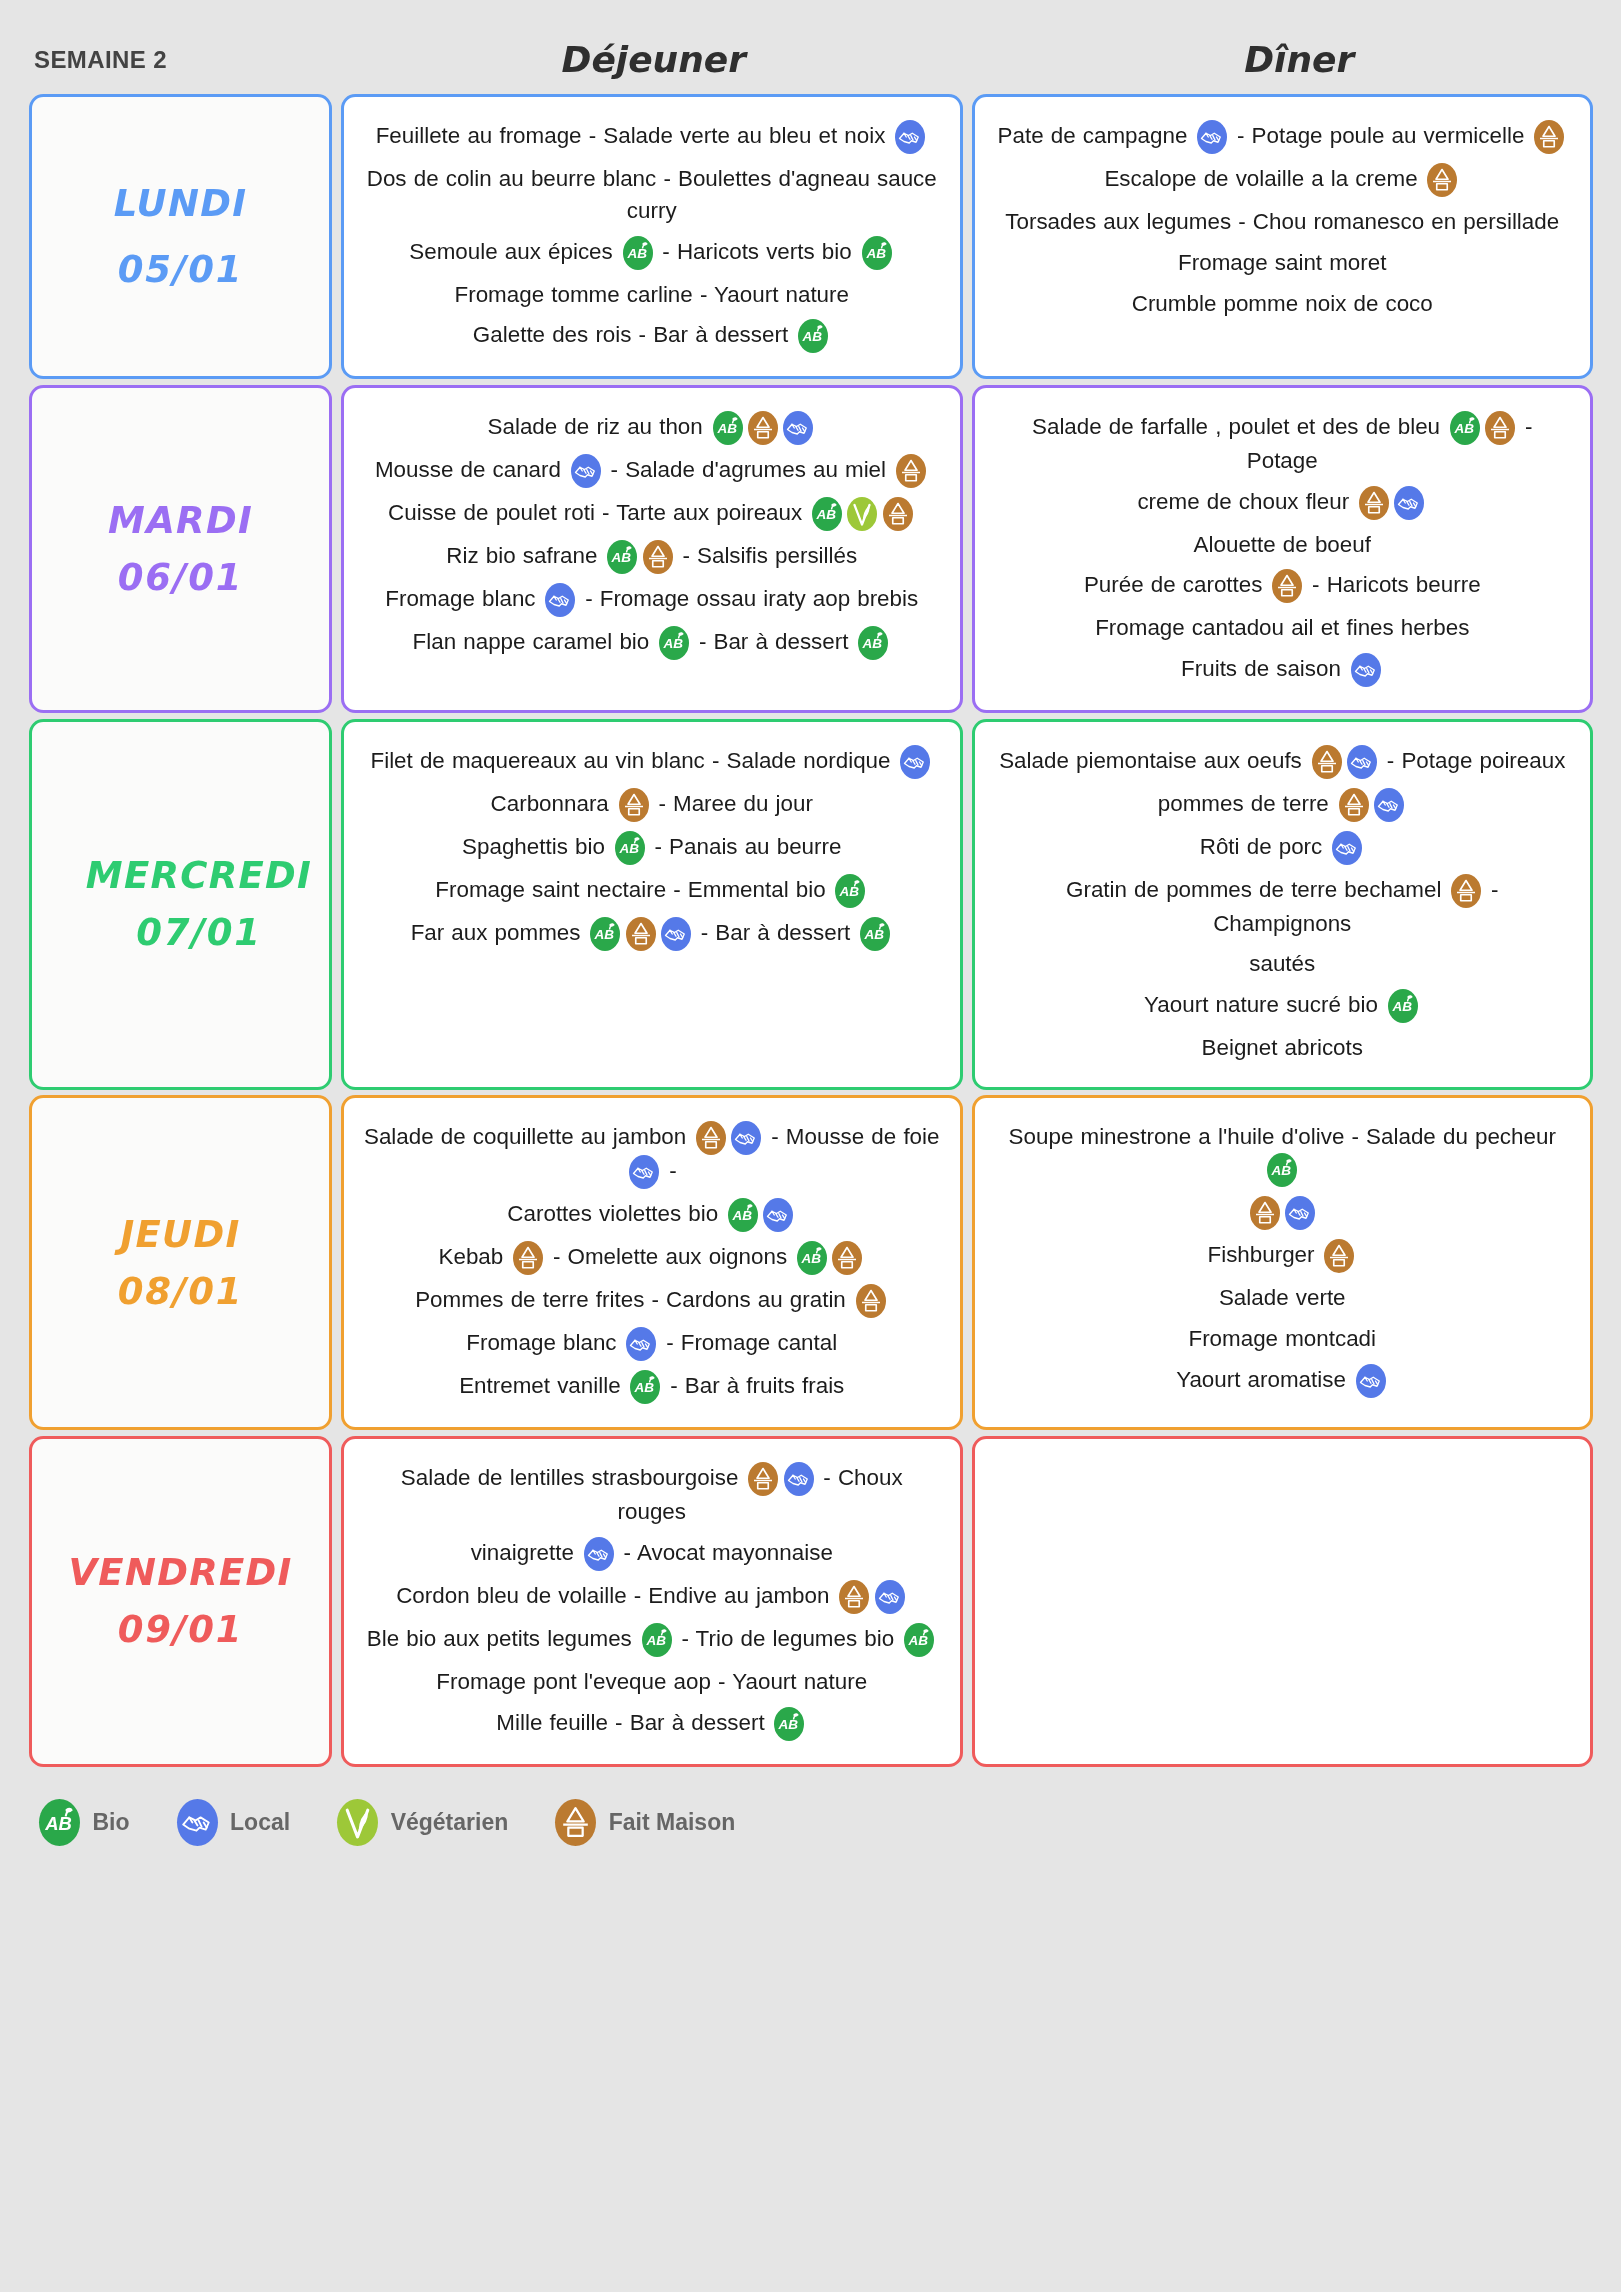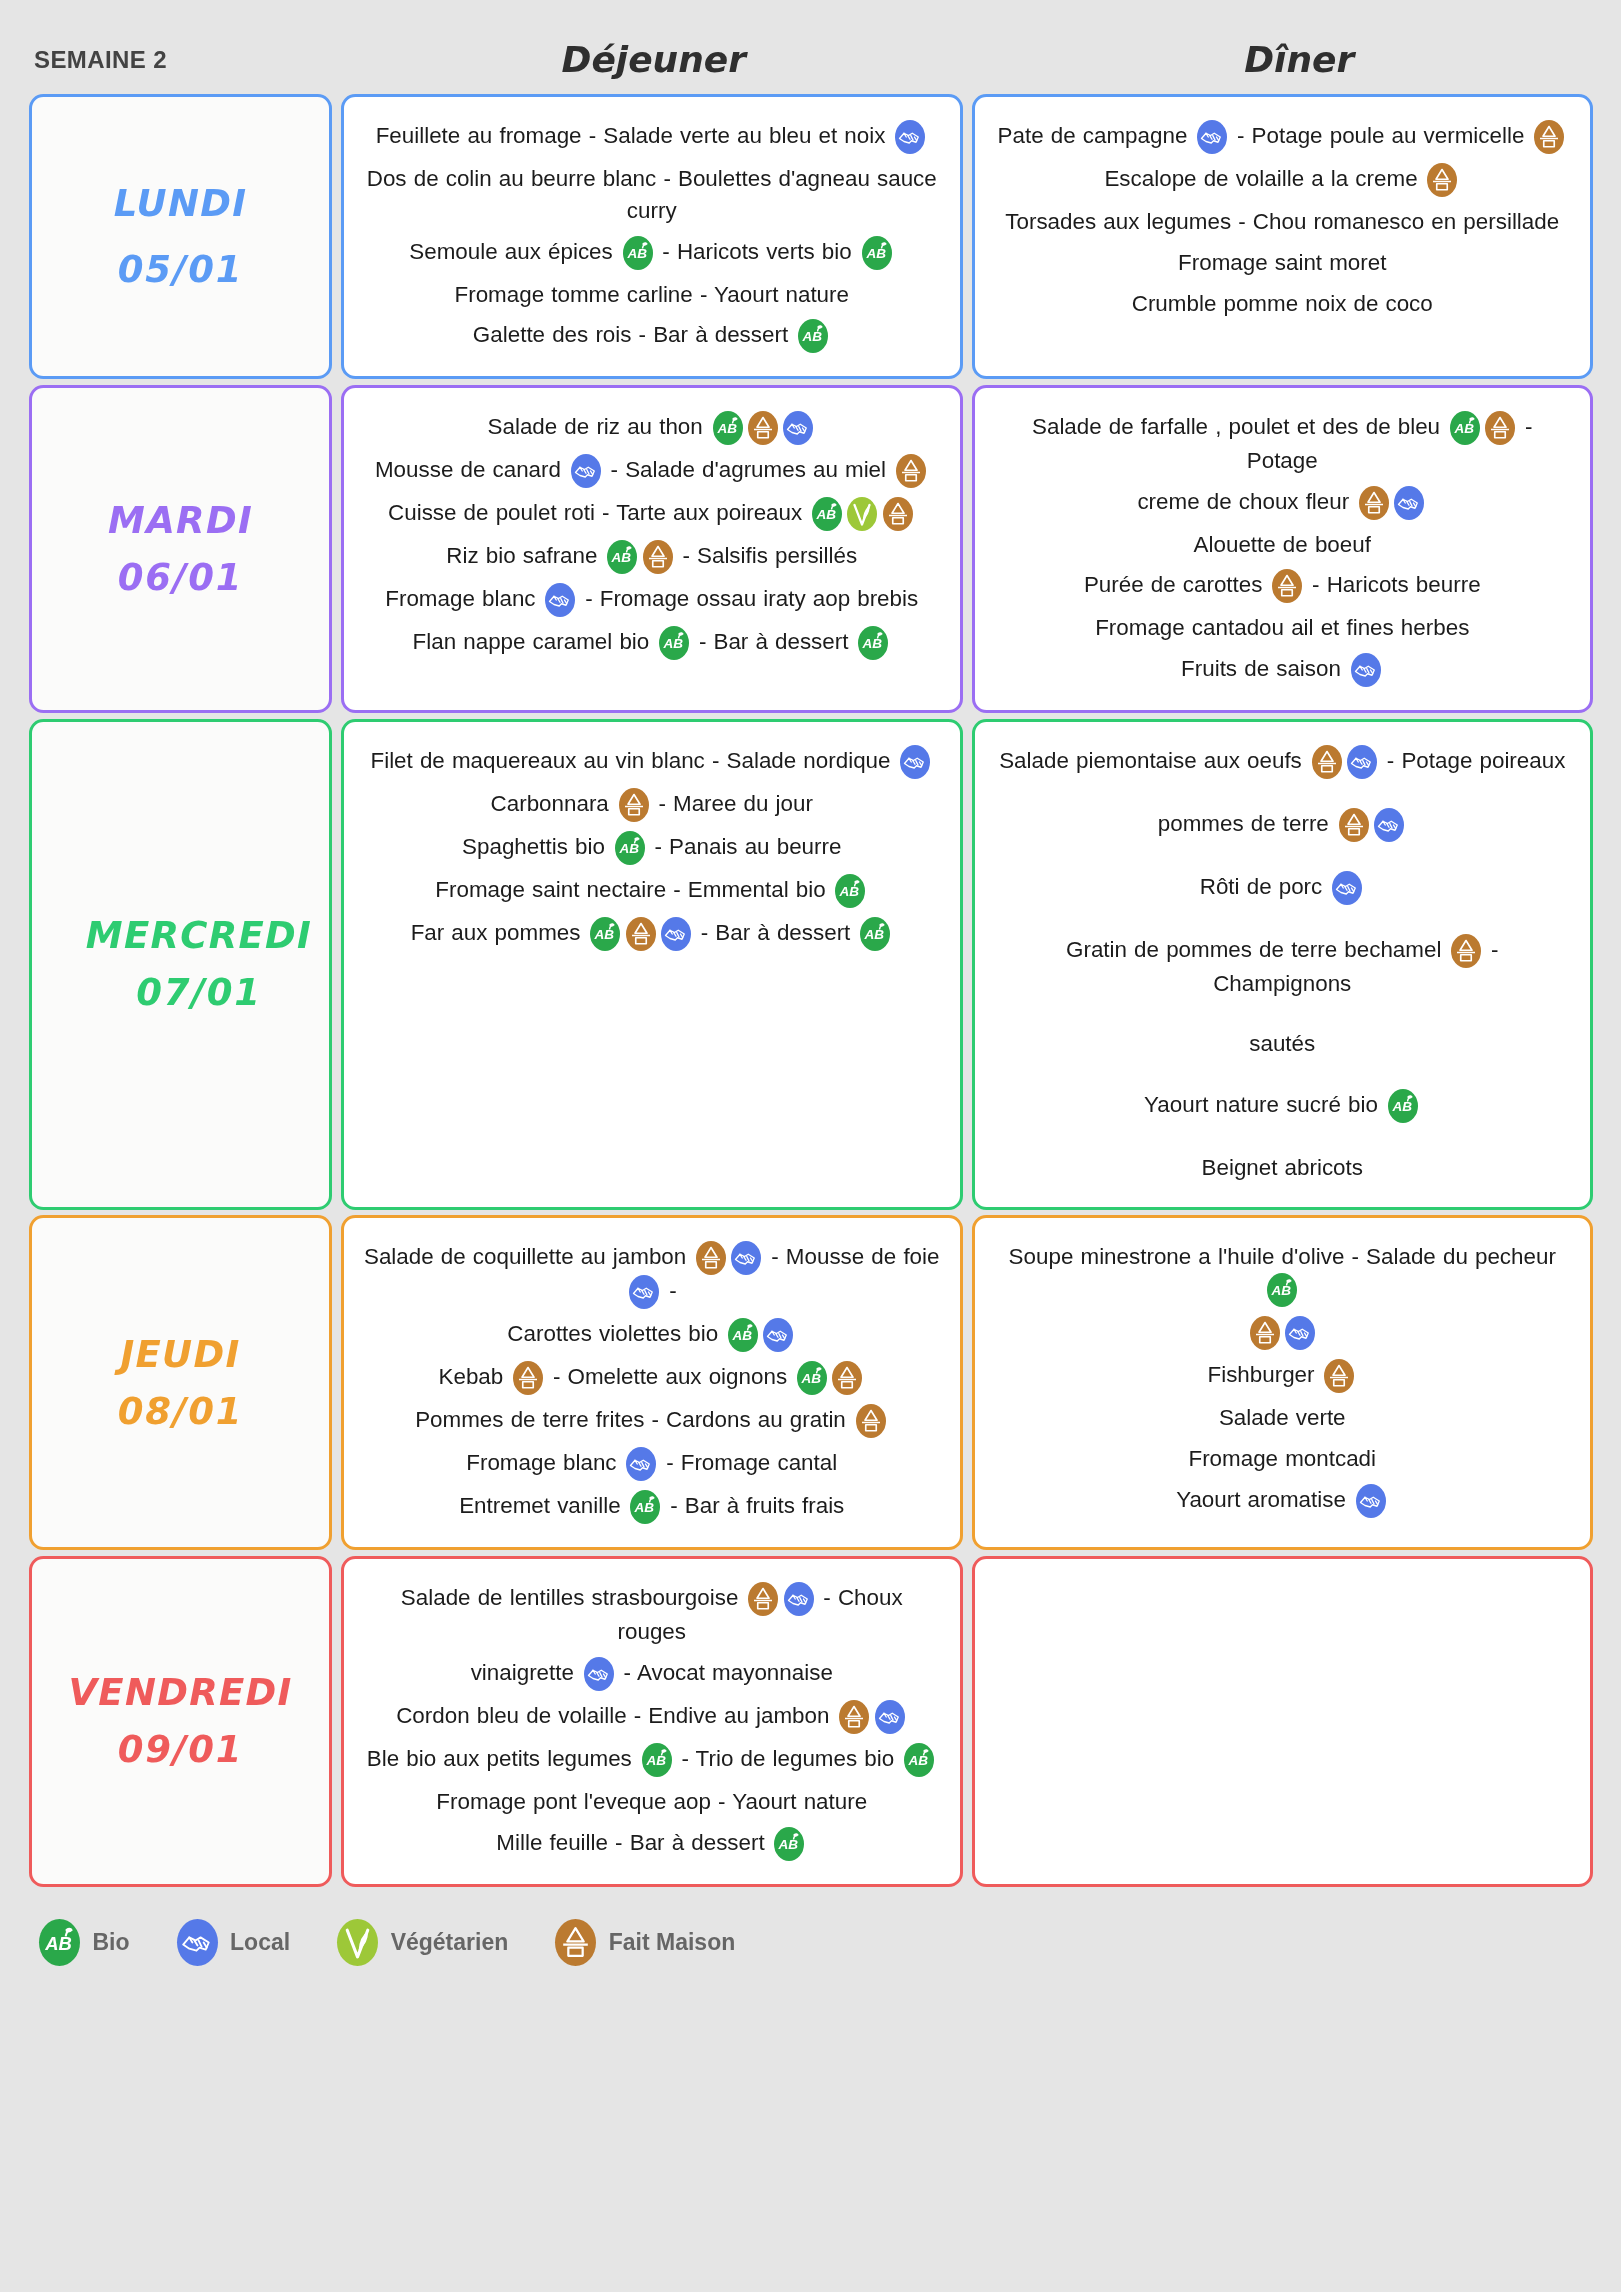--- a/index.html
+++ b/index.html
@@ -410,21 +410,21 @@
                   <path d="M17 20 l3 5"></path>
                   <path d="M21 20 l3 6"></path>
                   <path d="M26 22 l3 5"></path>
                 </g>
               </svg></span><span> - Bar à dessert </span><span class="badge bio"><svg viewBox="0 0 40 44" xmlns="http://www.w3.org/2000/svg" style="font-size:25px">
                 <text x="19" y="29" font-family="Liberation Sans, sans-serif" font-size="18" font-weight="bold" font-style="italic" fill="#ffffff" text-anchor="middle">AB</text>
                 <path d="M26 9 q5 -3 7 1 q-4 4 -7 1 z" fill="#ffffff"></path>
                 <path d="M26 16 q1 -6 5 -7" stroke="#ffffff" stroke-width="2" fill="none"></path>
               </svg></span></div>
         </div>
-        <div class="cell mealcell" style="border-color: rgb(46, 204, 113); gap: 20px;">
+        <div class="cell mealcell" style="border-color: rgb(46, 204, 113);">
           <div class="meal-line"><span>Salade piemontaise aux oeufs </span><span class="badge maison"><svg viewBox="0 0 40 44" xmlns="http://www.w3.org/2000/svg">
                 <g fill="none" stroke="#ffffff" stroke-width="2.2" stroke-linejoin="round">
                   <path d="M20 8 L28 21 L12 21 Z"></path>
                   <path d="M8 24 L32 24"></path>
                   <rect x="13" y="27" width="14" height="8"></rect>
                 </g>
               </svg></span><span class="badge local"><svg viewBox="0 0 40 44" xmlns="http://www.w3.org/2000/svg">
                 <g fill="none" stroke="#ffffff" stroke-width="1.8" stroke-linejoin="round" stroke-linecap="round">
                   <path d="M6 24 l6 -7 l6 3 l5 -3 l8 5 l-3 7 l-6 -2 l-3 3 l-7 -2 z"></path>
                   <path d="M12 17 l3 5"></path>

